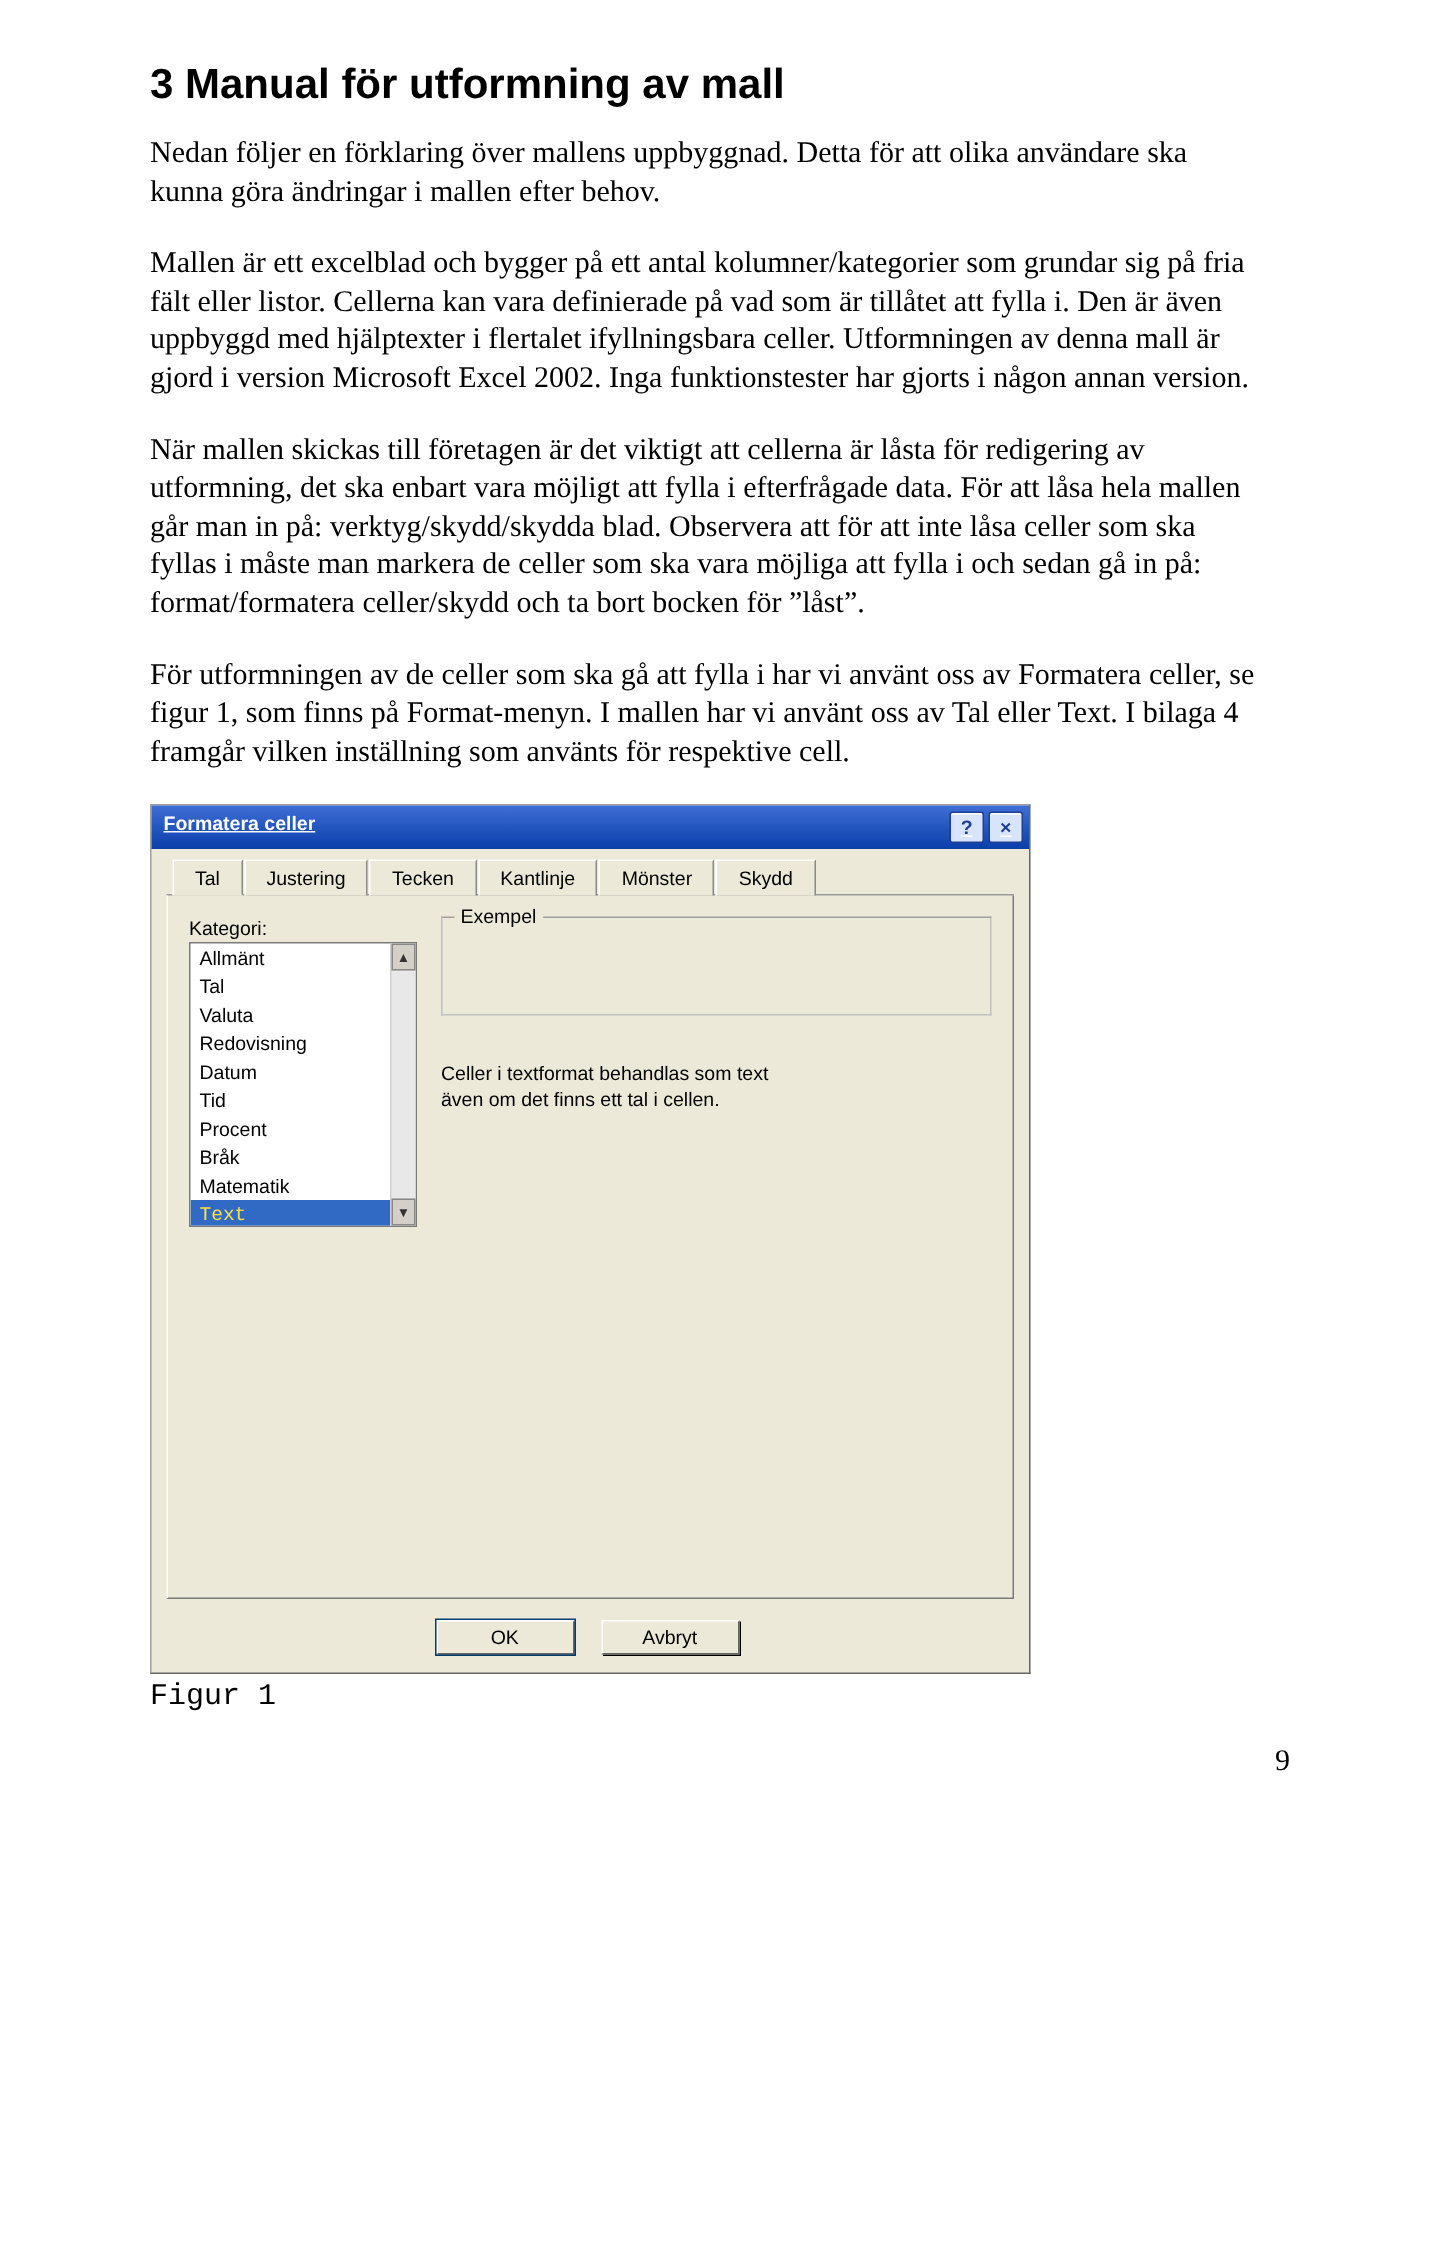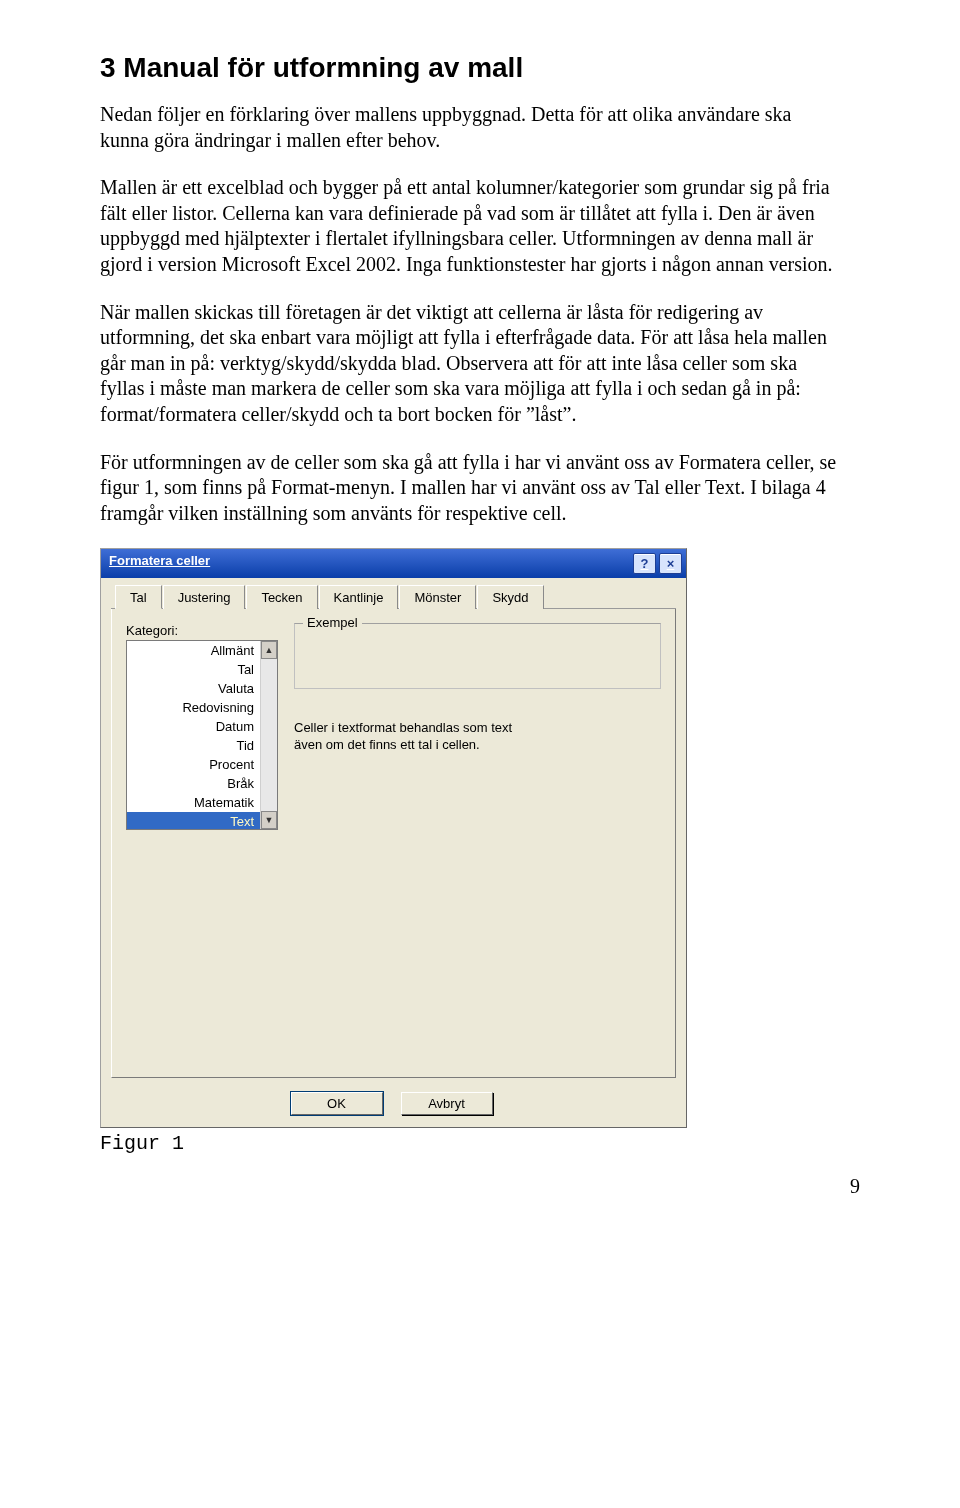--- a/index.html
+++ b/index.html
@@ -5,21 +5,20 @@
   body {
     margin: 0;
     padding: 0;
     background: #ffffff;
     font-family: "Times New Roman", Times, serif;
     color: #000;
     width: 960px;
   }
   .page {
     padding: 40px 120px 20px 100px;
-    margin-top: 12px;
   }
   h1 {
     font-family: Arial, Helvetica, sans-serif;
     font-weight: bold;
     font-size: 28px;
     margin: 0 0 18px 0;
   }
   p {
     font-size: 20px;
     line-height: 1.28;
@@ -102,23 +101,22 @@
     width: 150px;
     position: relative;
     display: flex;
   }
   .list-inner { flex: 1; overflow: hidden; }
   .opt {
     padding: 1px 6px;
     font-size: 13px;
     line-height: 17px;
     white-space: nowrap;
-    text-align: right;
-  }
-  .opt.sel { background: #316ac5; color: #fef9c3; }
+  }
+  .opt.sel { background: #316ac5; color: #fde047; font-family: Liberation Mono, monospace; }
   .vscroll {
     width: 16px;
     background: #e8e8e8;
     border-left: 1px solid #cfcfcf;
     display: flex;
     flex-direction: column;
     justify-content: space-between;
   }
   .sbtn {
     height: 16px;

